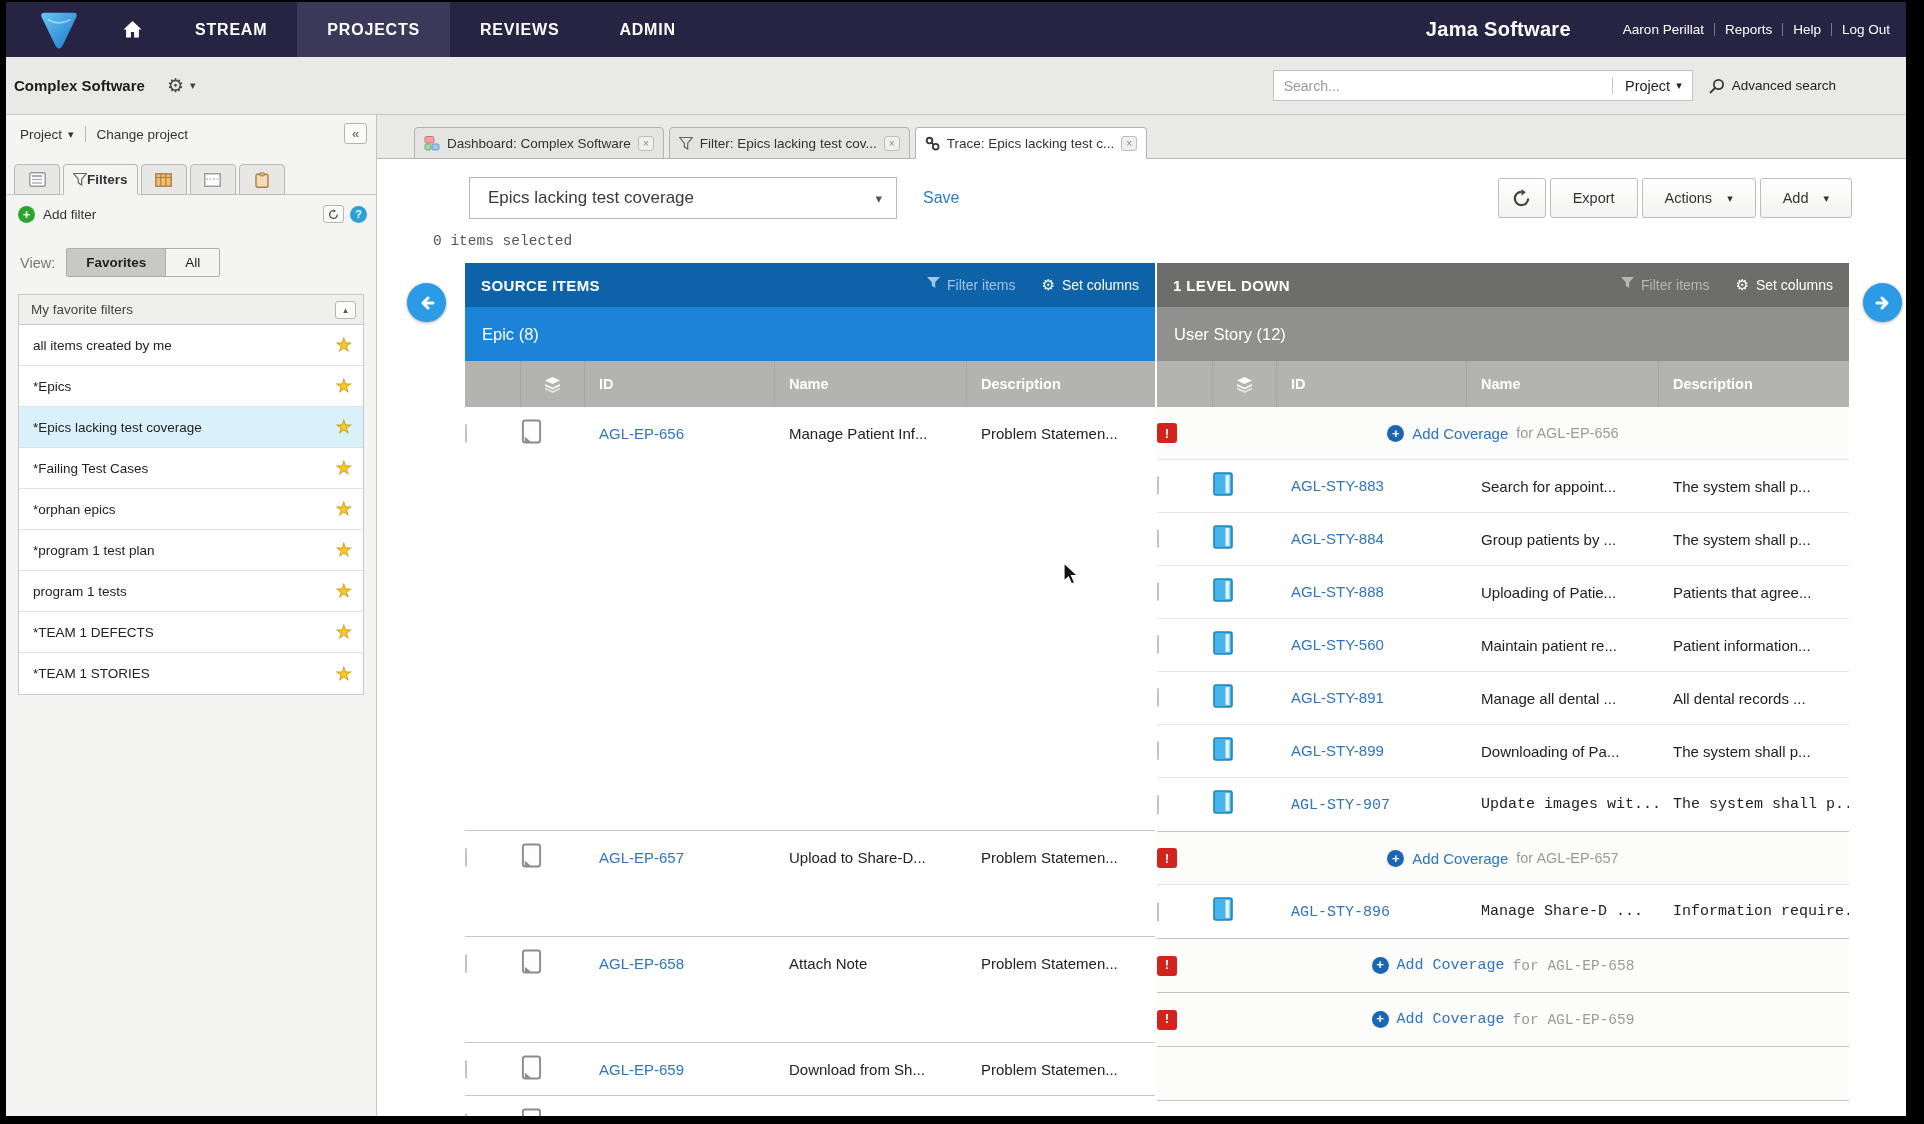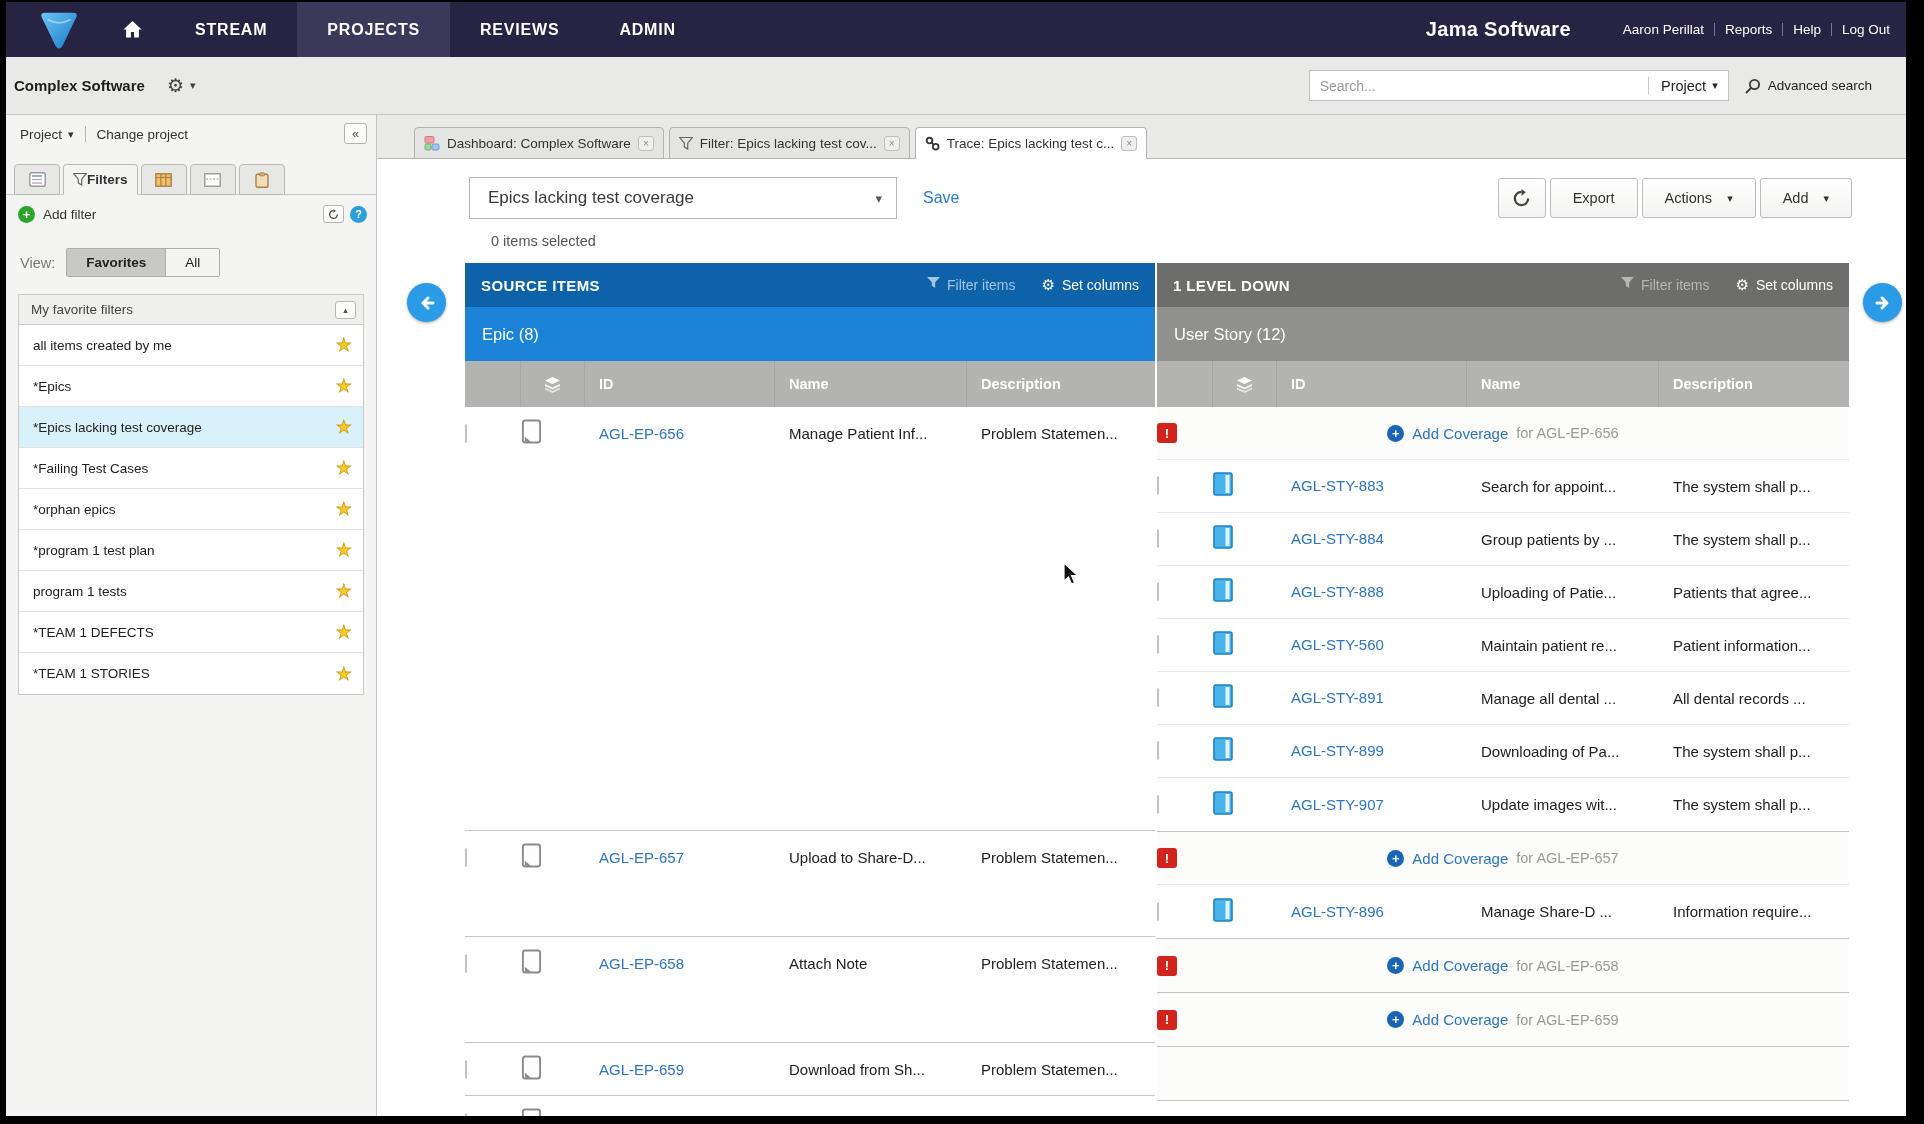--- a/index.html
+++ b/index.html
@@ -17,21 +17,21 @@
   .brand { margin-left:auto; font-size:20px; font-weight:600; letter-spacing:.3px; }
   .userlinks { display:flex; align-items:center; gap:10px; margin-left:52px; margin-right:16px; font-size:13.5px; }
   .userlinks a { color:#fff; text-decoration:none; }
   .ul-sep { width:1px; height:13px; background:#7a7795; }
 
   
   .projbar { height:58px; background:#e9e9e7; border-bottom:1px solid #c6c6c4; display:flex; align-items:center; padding:0 8px; }
   .projname { font-size:15px; font-weight:bold; color:#1d1d1d; }
   .gearwrap { margin-left:22px; display:flex; align-items:center; color:#444; cursor:pointer; }
   .gear-glyph { font-size:19px; line-height:1; }
-  .searchwrap { margin-left:auto; display:flex; align-items:center; margin-right:26px; }
+  .searchwrap { margin-left:auto; display:flex; align-items:center; margin-right:62px; }
   .searchbox { width:420px; height:31px; background:#fff; border:1px solid #c2c2c0; display:flex; align-items:center; padding:0 10px; }
   .searchinput { border:none; outline:none; flex:1; font-size:14px; font-family:inherit; color:#333; background:transparent; }
   .searchinput::placeholder { color:#9a9a98; }
   .sb-div { width:1px; height:17px; background:#c6c6c4; margin:0 12px; }
   .scope { display:flex; align-items:center; font-size:14.5px; color:#222; cursor:pointer; }
   .adv { display:flex; align-items:center; gap:7px; margin-left:16px; font-size:13.5px; color:#222; cursor:pointer; }
 
   
   .bodyrow { display:flex; height:1001px; overflow:hidden; }
 
@@ -72,21 +72,21 @@
   .tclose { width:16px; height:15px; border:1px solid #bdbdbb; border-radius:3px; background:#efefed; color:#8a8a88; font-size:10px; display:flex; align-items:center; justify-content:center; }
 
   .toolbar { display:flex; align-items:center; margin:18px 54px 0 92px; }
   .filter-dd { width:428px; height:42px; border:1px solid #b9b9b7; background:#fff; display:flex; align-items:center; padding:0 14px 0 18px; font-size:17px; color:#3a3a3a; cursor:pointer; }
   .dd-text { flex:1; }
   .filter-dd .caret { font-size:13px; color:#555; }
   .save { margin-left:26px; color:#2a7ad2; font-size:16px; text-decoration:none; cursor:pointer; }
   .tb-right { margin-left:auto; display:flex; gap:4px; }
   .btn { height:40px; border:1px solid #bcbcba; border-radius:3px; background:linear-gradient(#ffffff,#f3f3f1); font-size:14.5px; color:#333; padding:0 22px; display:flex; align-items:center; gap:9px; font-family:inherit; cursor:pointer; }
   .icon-btn { width:48px; padding:0; justify-content:center; }
-  .selstat { margin:14px 0 12px 114px; font-size:14.5px; color:#555; height:18px; }
+  .selstat { margin:14px 0 12px 56px; font-size:14.5px; color:#555; height:18px;font-family:Liberation Mono, monospace; }
 
   
   .panels { display:flex; margin-left:88px; }
   .panel { width:690px; flex:none; }
   .panel.right { width:692px; margin-left:2px; }
   .phead { height:44px; display:flex; align-items:center; padding:0 16px; color:#fff; }
   .phead.blue { background:#0e62a8; }
   .phead.gray { background:#6d6d6b; }
   .ptitle { font-weight:bold; font-size:15px; letter-spacing:.4px; }
   .pctrls { margin-left:auto; display:flex; gap:26px; align-items:center; }
@@ -103,21 +103,21 @@
   .c-check { width:56px; justify-content:center; flex:none; }
   .c-icon { width:64px; justify-content:center; flex:none; }
   .c-id { width:190px; padding-left:14px; flex:none; }
   .c-name { width:192px; padding-left:14px; flex:none; white-space:nowrap; overflow:hidden; }
   .c-desc { flex:1; padding-left:14px; white-space:nowrap; overflow:hidden; }
   .rows { background:#fff; }
   .epic-row { background:#fff; border-bottom:1px solid #c6c6c4; overflow:hidden; }
   .line { height:53px; display:flex; align-items:center; width:100%; }
   .tgroup { border-bottom:1px solid #c2c2c0; }
   .trow { height:53px; display:flex; align-items:center; border-bottom:1px solid #e8e8e6; background:#fff; }
-  .tgroup .trow:last-child { border-bottom:none; }
+  .tgroup .trow:last-child { border-bottom:none;font-family:Liberation Mono, monospace; }
   .trow.cov { background:#fcfcfa; }
   .cb { width:17px; height:17px; border:1px solid #c3c3c1; border-radius:2px; background:#fff; cursor:pointer; }
   .idlink { color:#2f74bd; font-size:15px; text-decoration:none; cursor:pointer; }
   .cellname, .celldesc { font-size:15px; color:#222; }
   .alert { width:20px; height:20px; background:#d2231d; border-radius:3px; color:#fff; font-weight:bold; font-size:13px; display:flex; align-items:center; justify-content:center; }
   .covmid { flex:1; display:flex; align-items:center; justify-content:center; gap:8px; padding-right:56px; }
   .covlink { color:#2f74bd; font-size:15px; display:flex; gap:8px; align-items:center; text-decoration:none; cursor:pointer; }
   .plus-blue { width:17px; height:17px; border-radius:50%; background:#1b66b4; color:#fff; font-size:13px; font-weight:bold; display:flex; align-items:center; justify-content:center; }
   .covfor { color:#9a9a98; font-size:14.5px; }
 

